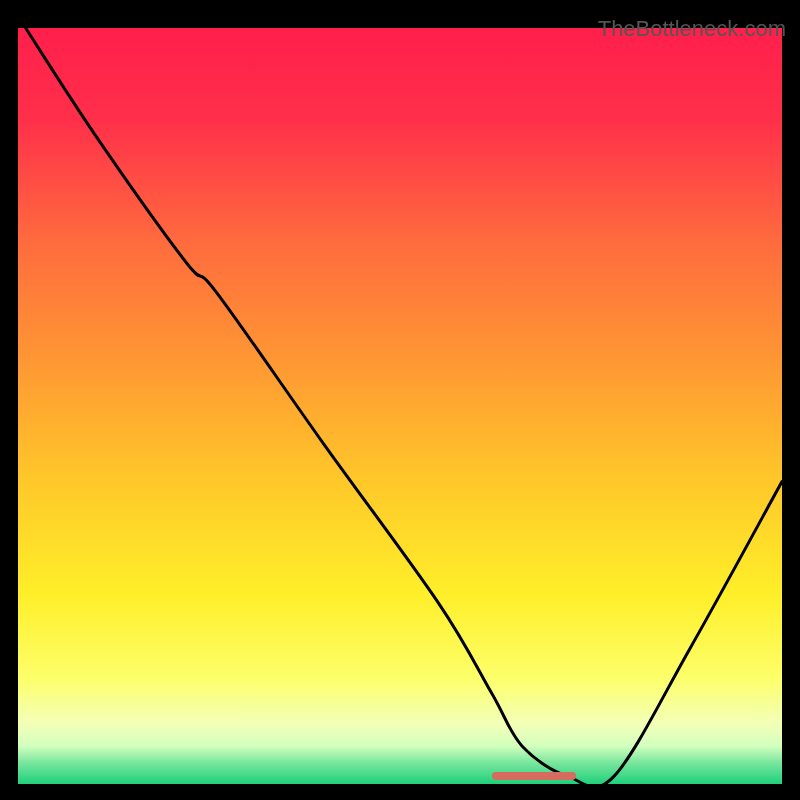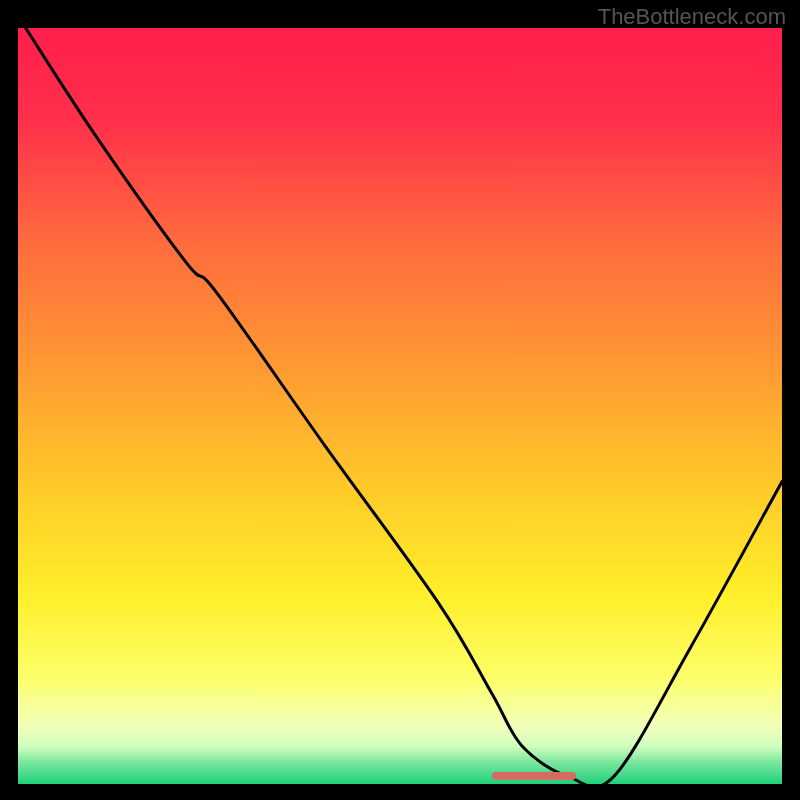--- a/index.html
+++ b/index.html
@@ -6,21 +6,21 @@
     margin: 0;
     padding: 0;
     width: 800px;
     height: 800px;
     background: #000;
     position: relative;
     font-family: Arial, sans-serif;
   }
   .watermark {
     position: absolute;
-    top: 4px;
+    top: 16px;
     right: 14px;
     color: #555;
     font-size: 22px;
     font-weight: 500;
     z-index: 10;
   }
   .plot-frame {
     position: absolute;
     left: 18px;
     top: 28px;

